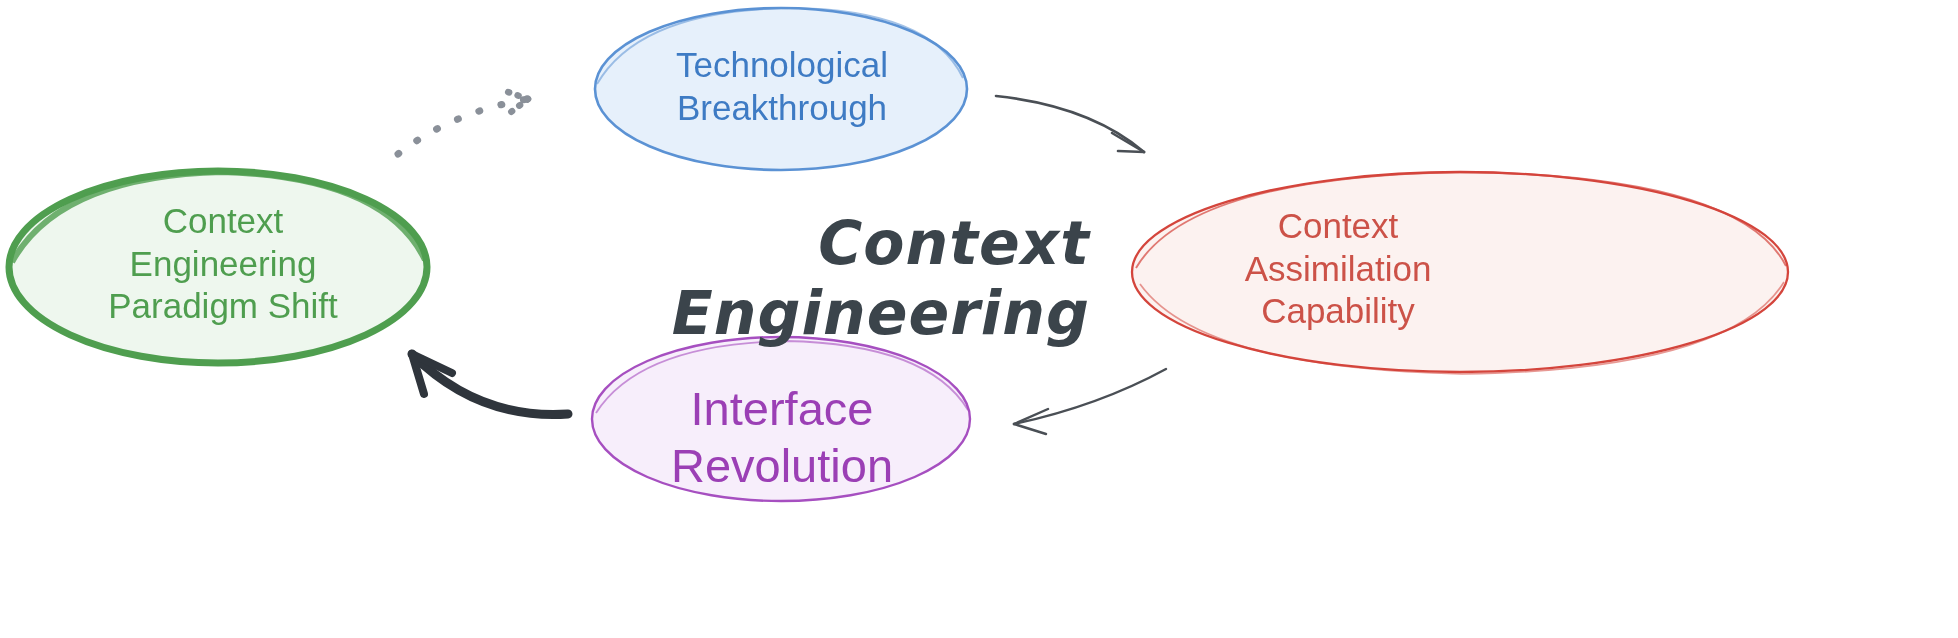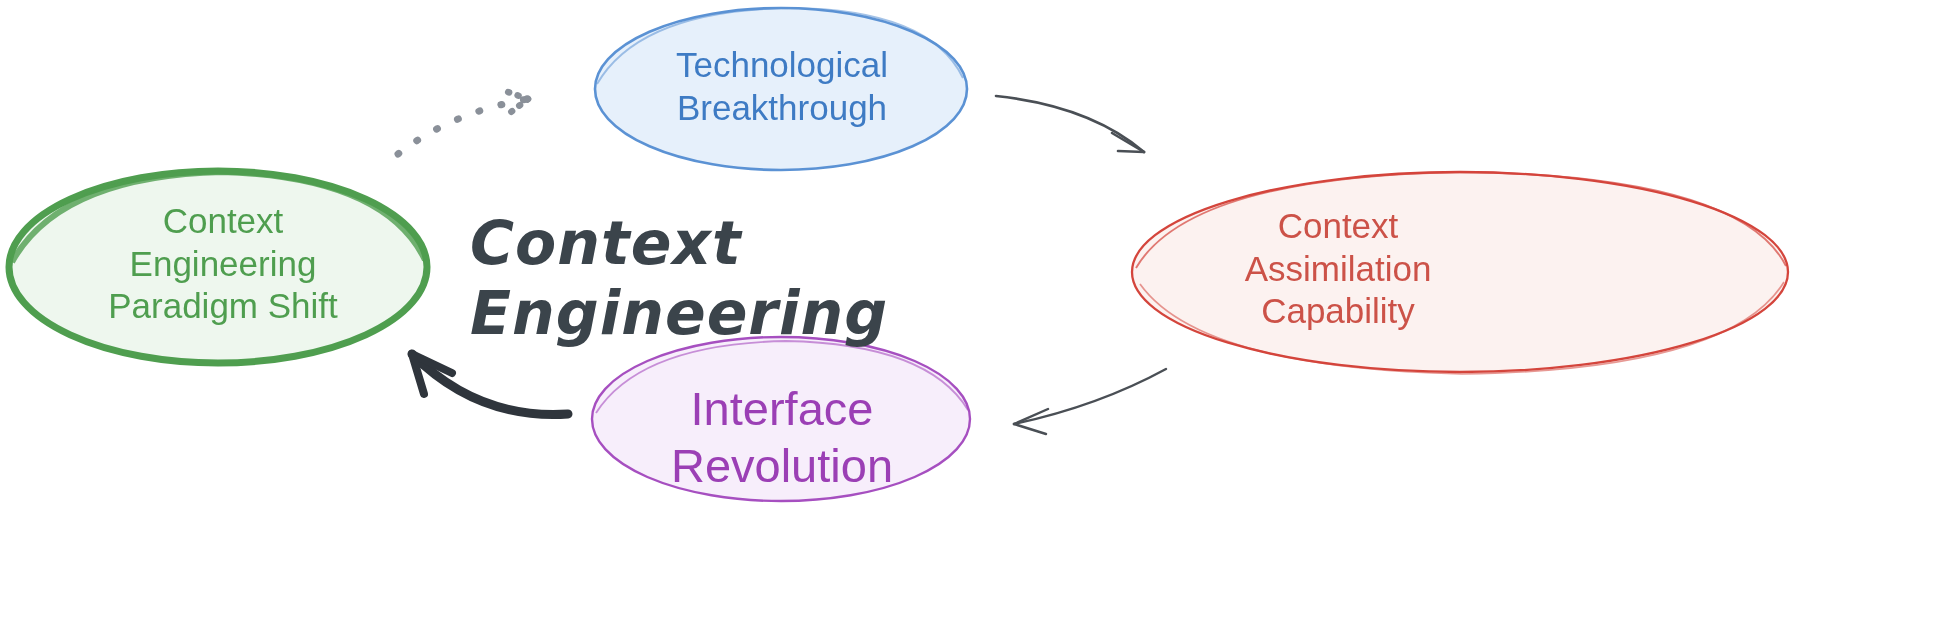--- a/index.html
+++ b/index.html
@@ -53,21 +53,21 @@
   #label-paradigm {
     left: 14px; top: 200px; width: 418px;
     font-size: 35px;
     color: #4f9e4f;
   }
   #center-title {
     position: absolute;
     left: 470px;
     top: 208px;
     width: 620px;
-    text-align: left;
+    text-align: right;
     font-family: "DejaVu Sans", sans-serif;
     font-size: 60px;
     font-weight: 600;
     font-style: italic;
     letter-spacing: 1px;
     color: #3b444b;
     pointer-events: none;
   }
 </style>
 </head>

